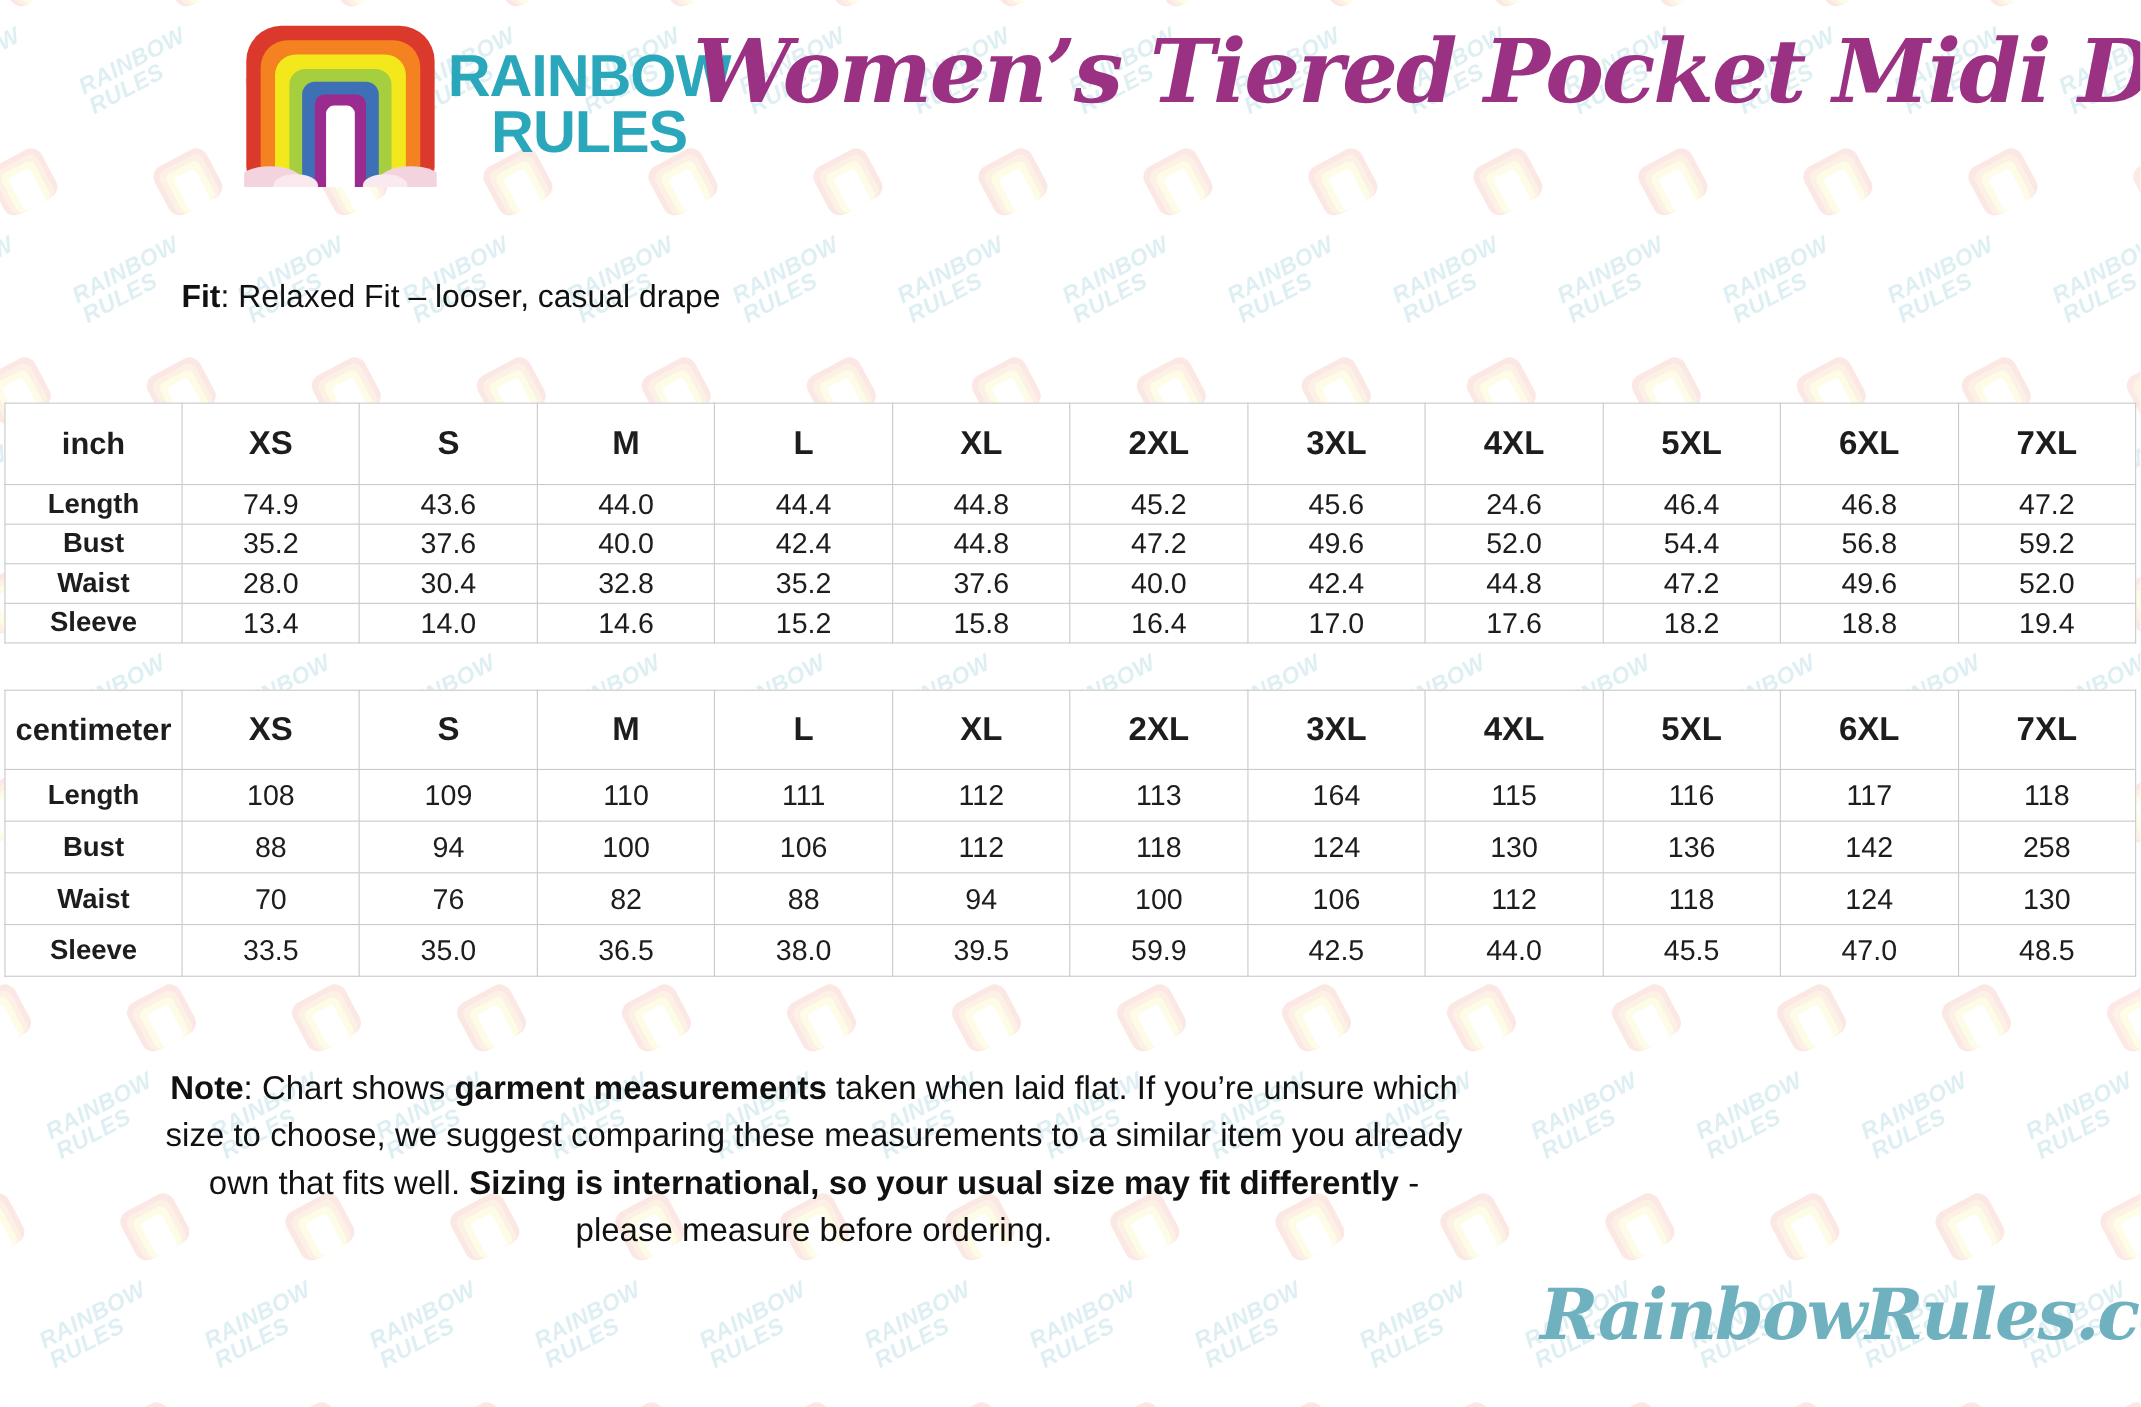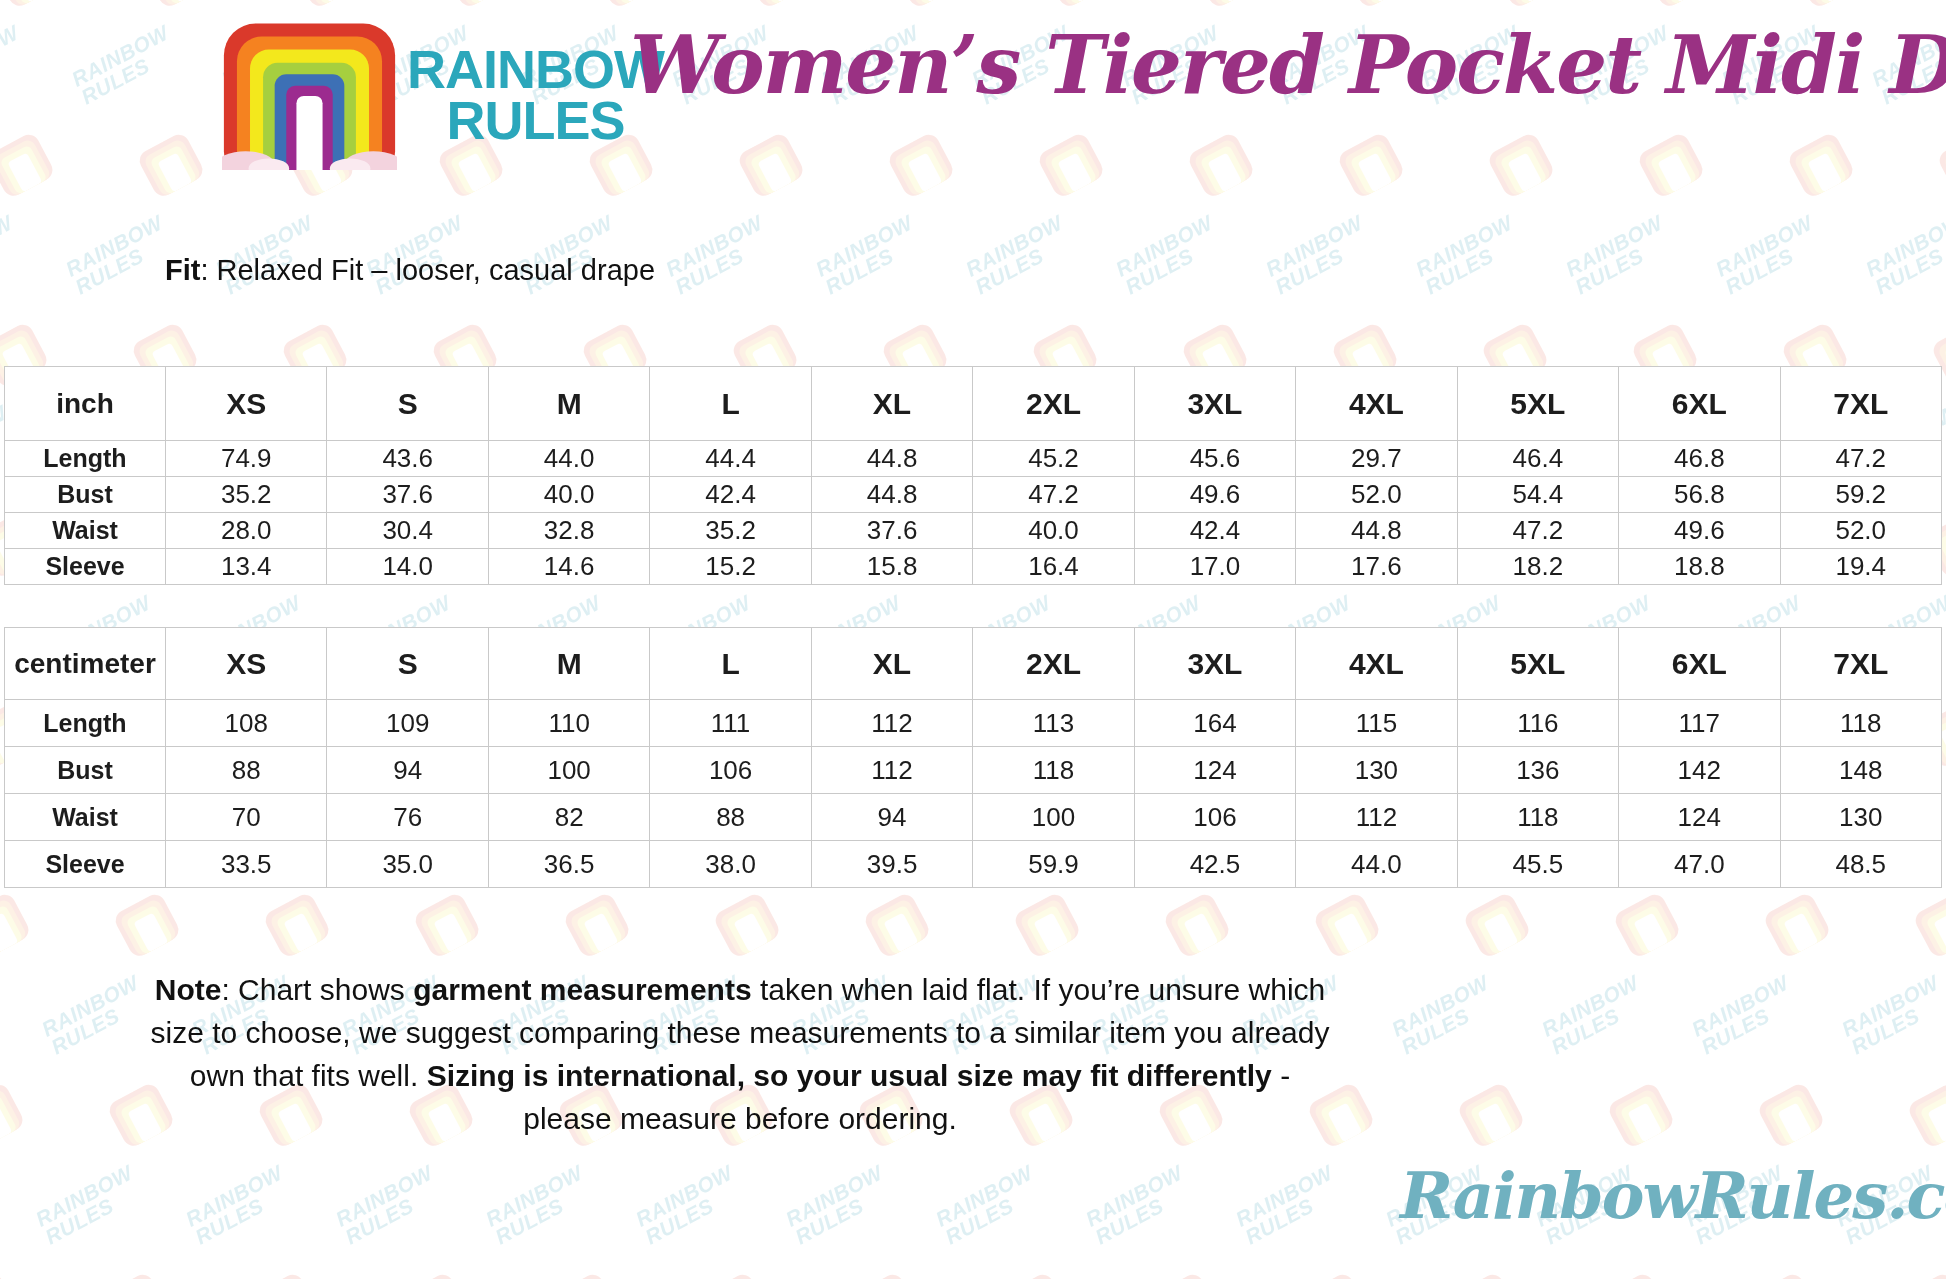--- a/index.html
+++ b/index.html
@@ -1171,21 +1171,21 @@
       <tbody>
         <tr>
           <td class="rowlabel">Length</td>
           <td>74.9</td>
           <td>43.6</td>
           <td>44.0</td>
           <td>44.4</td>
           <td>44.8</td>
           <td>45.2</td>
           <td>45.6</td>
-          <td>29.7</td>
+          <td>24.6</td>
           <td>46.4</td>
           <td>46.8</td>
           <td>47.2</td>
         </tr>
         <tr>
           <td class="rowlabel">Bust</td>
           <td>35.2</td>
           <td>37.6</td>
           <td>40.0</td>
           <td>42.4</td>
@@ -1264,21 +1264,21 @@
           <td>88</td>
           <td>94</td>
           <td>100</td>
           <td>106</td>
           <td>112</td>
           <td>118</td>
           <td>124</td>
           <td>130</td>
           <td>136</td>
           <td>142</td>
-          <td>148</td>
+          <td>258</td>
         </tr>
         <tr>
           <td class="rowlabel">Waist</td>
           <td>70</td>
           <td>76</td>
           <td>82</td>
           <td>88</td>
           <td>94</td>
           <td>100</td>
           <td>106</td>

